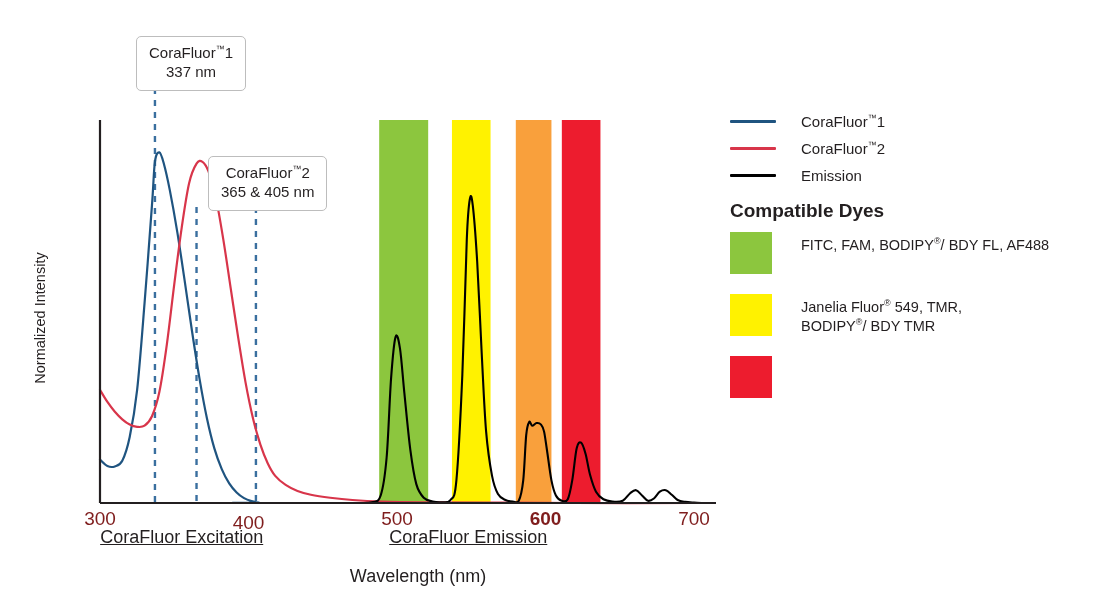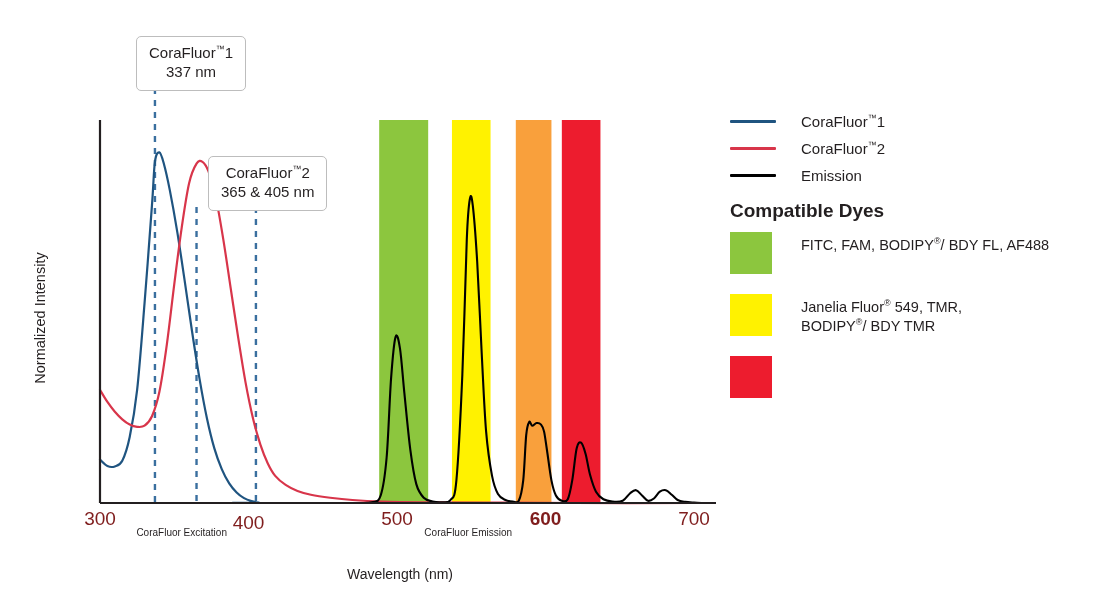--- a/index.html
+++ b/index.html
@@ -20,30 +20,31 @@
   .axis-tick-label {
     position: absolute;
     font-size: 19px;
     color: #7f1d1d;
     text-align: left;
     white-space: nowrap;
     transform: translateX(-50%);
   }
   .axis-sublabel {
     position: absolute;
-    font-size: 10px;
+    font-size: 18px;
     color: #231f20;
     text-align: center;
     white-space: nowrap;
     transform: translateX(-50%);
+    text-decoration: underline;
   }
   #x-axis-title {
     position: absolute;
-    left: 400px; top: 566px;
-    font-size: 14px;
+    left: 418px; top: 566px;
+    font-size: 18px;
     white-space: nowrap;
     transform: translateX(-50%);
   }
   #y-axis-title {
     position: absolute;
     left: -26px; top: 310px;
     font-size: 14.5px;
     white-space: nowrap;
     transform: rotate(-90deg);
     transform-origin: center center;

